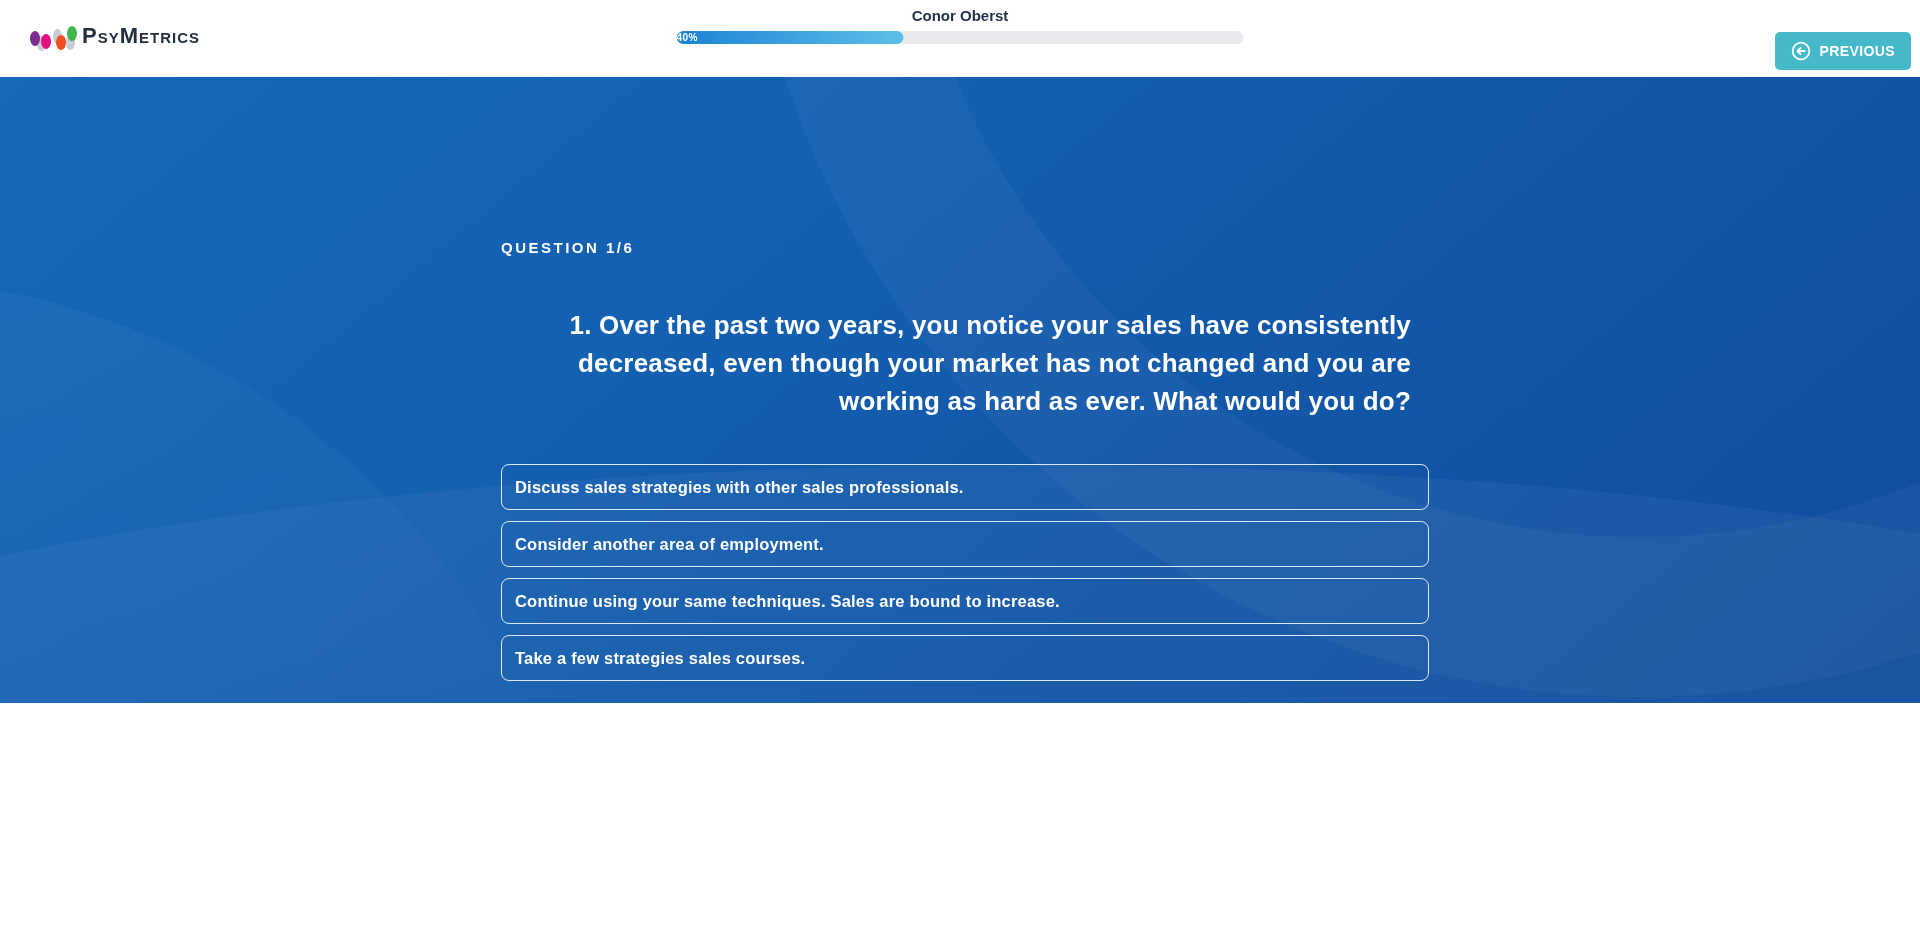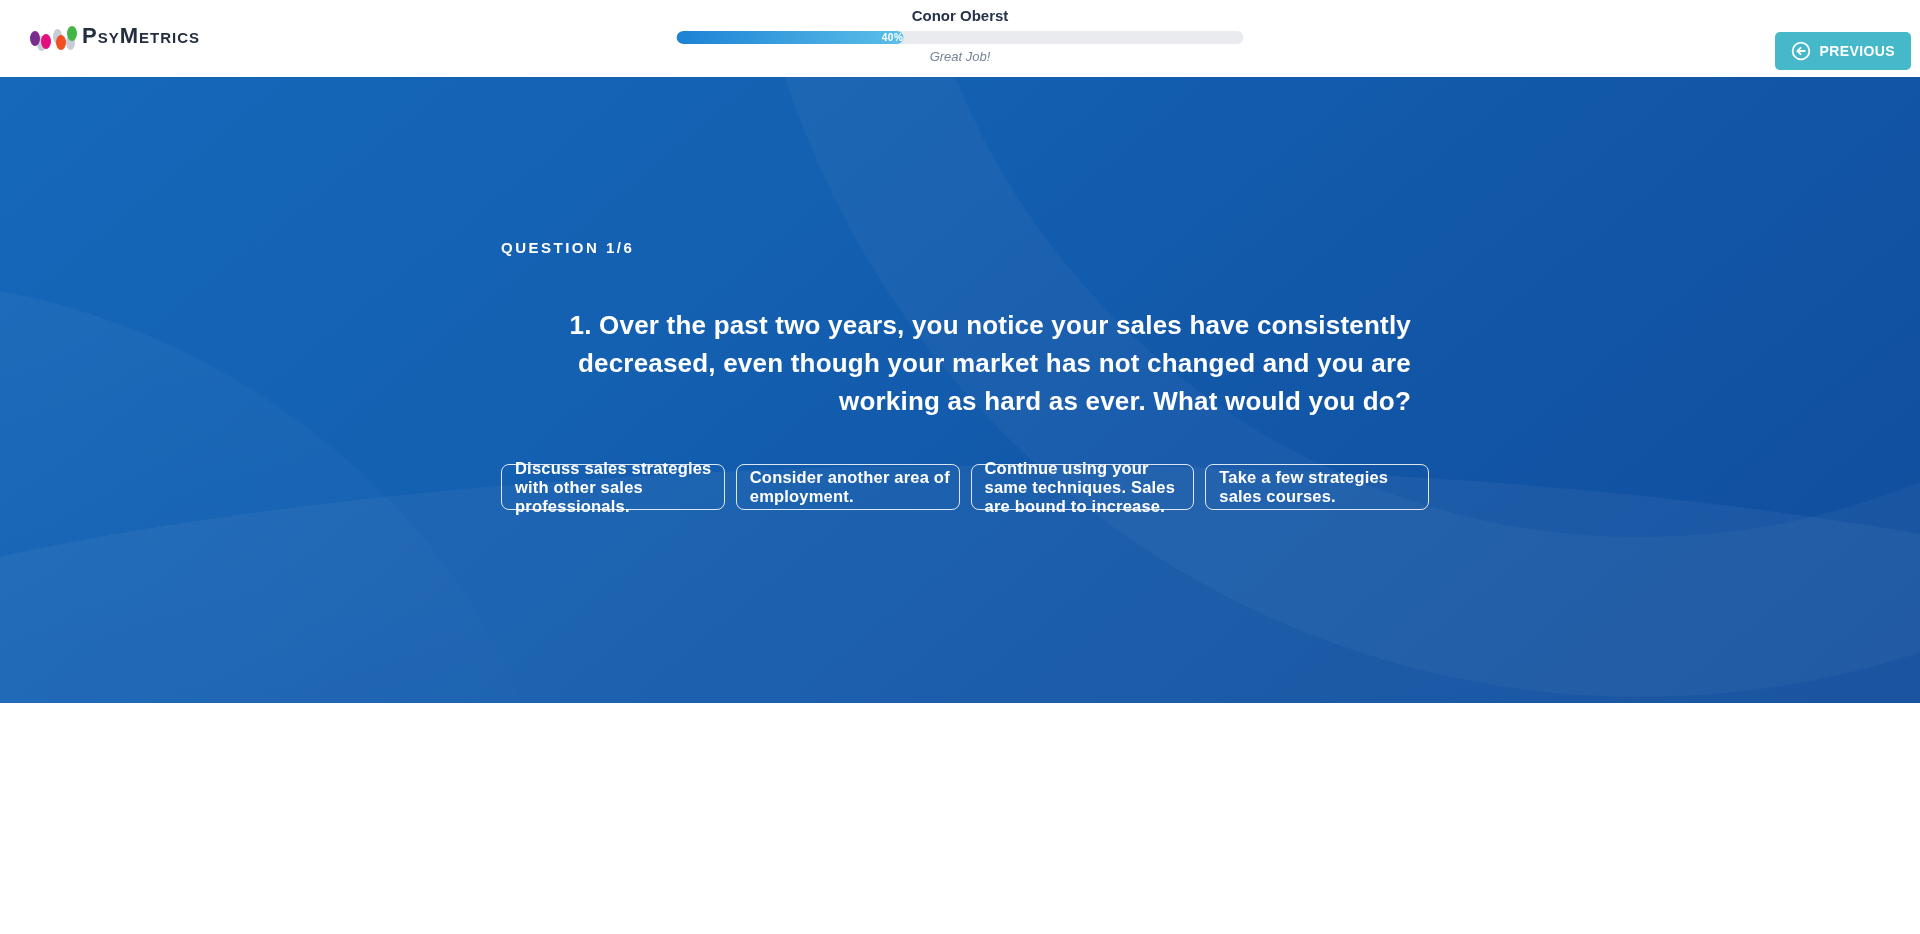--- a/index.html
+++ b/index.html
@@ -39,21 +39,21 @@
     top:7px; width:567px; text-align:center;
   }
   .user-name { font-size:15px; font-weight:600; color:#26324b; }
   .progress-track {
     margin-top:7px; width:567px; height:13px; border-radius:7px;
     background:#e9ebee; position:relative; overflow:hidden;
   }
   .progress-fill {
     height:100%; border-radius:7px;
     background:linear-gradient(90deg,#1b82d5 0%,#5cc0e8 100%);
-    display:flex; align-items:center; justify-content:flex-end;
+    display:flex; align-items:center; justify-content:flex-start;
   }
   .progress-label {
     color:#ffffff; font-size:10px; font-weight:700; letter-spacing:.5px;
   }
   .encouragement {
     margin-top:5px; font-size:13px; font-style:italic; color:#75849a;
   }
 
   .prev-btn {
     position:absolute; right:9px; top:20px; height:38px;
@@ -86,21 +86,21 @@
 
   .content { position:absolute; left:501px; top:162px; width:928px; z-index:2; }
   .question-counter {
     color:#ffffff; font-size:15px; font-weight:600; letter-spacing:2.5px;
     margin-bottom:50px;
   }
   .question-text {
     color:#ffffff; font-size:26px; line-height:38px; font-weight:600;
     letter-spacing:.2px; max-width:910px; margin-bottom:44px;text-align:right;
   }
-  .options { display:flex; flex-direction:row; gap:11px; }
+  .options { display:flex; flex-direction:column; gap:11px; }
   .option {
     width:928px; height:46px; border:1.5px solid rgba(255,255,255,0.85);
     border-radius:8px; display:flex; align-items:center;
     padding-left:13px; cursor:pointer; background:transparent;
   }
   .option-label {
     color:#ffffff; font-size:16.5px; font-weight:600; letter-spacing:.2px;
   }
 </style>
 </head>
@@ -120,21 +120,20 @@
     <span class="logo-text">PsyMetrics</span>
   </div>
 
   <div class="progress-stack">
     <div class="user-name">Conor Oberst</div>
     <div class="progress-track" style="background: rgb(233, 235, 238);">
       <div class="progress-fill" style="width: 40%; background: linear-gradient(90deg, rgb(27, 130, 213) 0%, rgb(92, 192, 232) 100%);">
         <span class="progress-label">40%</span>
       </div>
     </div>
-    <div class="encouragement">Great Job!</div>
   </div>
 
   <button class="prev-btn" style="background: rgb(69, 184, 201); margin-top: 12px;">
     <svg width="20" height="20" viewBox="0 0 24 24">
       <circle cx="12" cy="12" r="10" fill="none" stroke="#ffffff" stroke-width="2.2"></circle>
       <path d="M16.5 12H8.2 M11.5 8.2 L7.7 12 l3.8 3.8" fill="none" stroke="#ffffff" stroke-width="2.2" stroke-linecap="round" stroke-linejoin="round"></path>
     </svg>
     <span>PREVIOUS</span>
   </button>
 </header>

